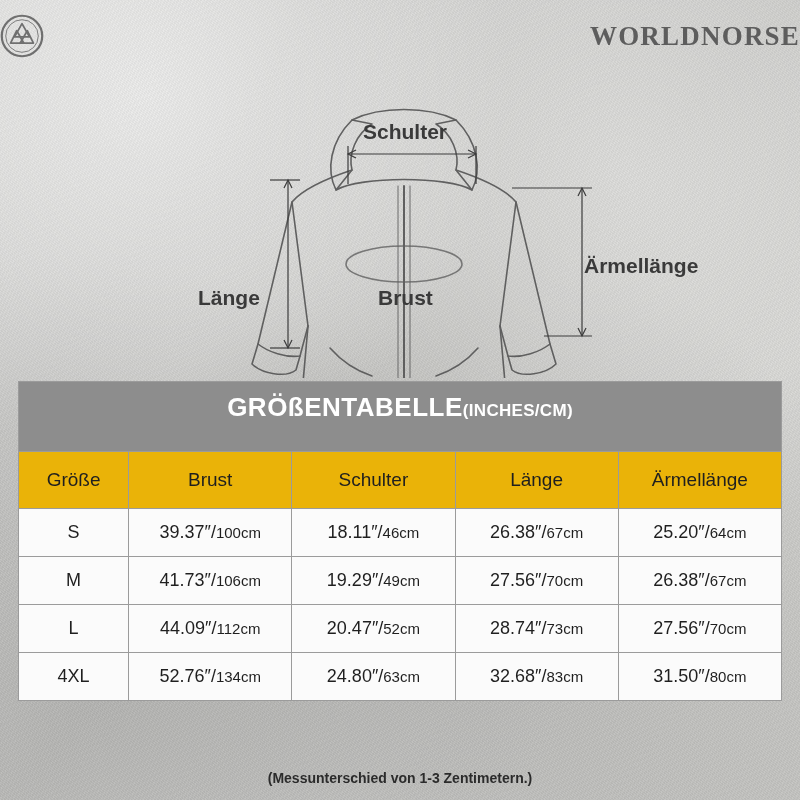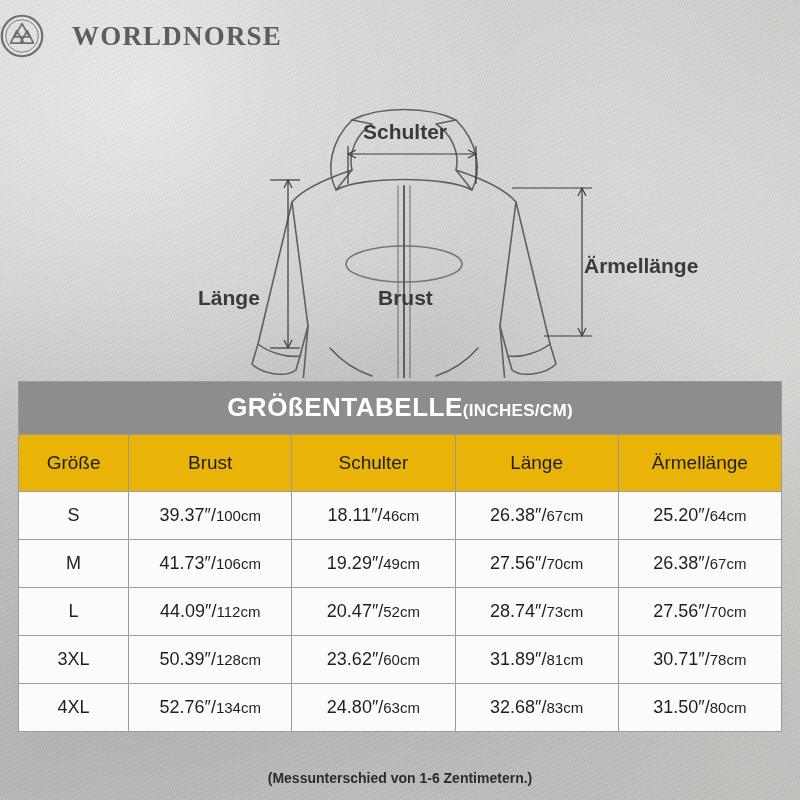--- a/index.html
+++ b/index.html
@@ -35,21 +35,21 @@
   }
 
   
   .brand {
     position: absolute;
     top: 14px;
     left: 0;
     width: 800px;
     display: flex;
     align-items: center;
-    justify-content: flex-start;
+    justify-content: space-between;
     gap: 28px;
   }
   .brand-logo {
     width: 44px;
     height: 44px;
     display: block;
   }
   .brand-name {
     font-size: 27px;
     font-weight: bold;
@@ -96,21 +96,21 @@
   table.size-table td,
   table.size-table th {
     border: 1px solid #9b9b9b;
     text-align: center;
     color: #1f1f1f;
     font-weight: normal;
   }
   .title-row td {
     background: #8d8d8d;
     border: 1px solid #8d8d8d;
-    padding: 10px 0 11px;
+    padding: 10px 0 28px;
   }
   .title-main {
     font-size: 26px;
     font-weight: bold;
     color: #ffffff;
     letter-spacing: 0.5px;
   }
   .title-sub {
     font-size: 17px;
     font-weight: bold;
@@ -258,31 +258,24 @@
             <td>26.38″/<span class="unit-small">67cm</span></td>
           </tr>
           <tr class="body-row">
             <td>L</td>
             <td>44.09″/<span class="unit-small">112cm</span></td>
             <td>20.47″/<span class="unit-small">52cm</span></td>
             <td>28.74″/<span class="unit-small">73cm</span></td>
             <td>27.56″/<span class="unit-small">70cm</span></td>
           </tr>
           <tr class="body-row">
-            <td>3XL</td>
-            <td>50.39″/<span class="unit-small">128cm</span></td>
-            <td>23.62″/<span class="unit-small">60cm</span></td>
-            <td>31.89″/<span class="unit-small">81cm</span></td>
-            <td>30.71″/<span class="unit-small">78cm</span></td>
-          </tr>
-          <tr class="body-row">
             <td>4XL</td>
             <td>52.76″/<span class="unit-small">134cm</span></td>
             <td>24.80″/<span class="unit-small">63cm</span></td>
             <td>32.68″/<span class="unit-small">83cm</span></td>
             <td>31.50″/<span class="unit-small">80cm</span></td>
           </tr>
         </tbody>
     </table>
   </div>
 
-  <div class="note">(Messunterschied von 1-6 Zentimetern.)</div>
+  <div class="note">(Messunterschied von 1-3 Zentimetern.)</div>
 </div>
 
 </body></html>

